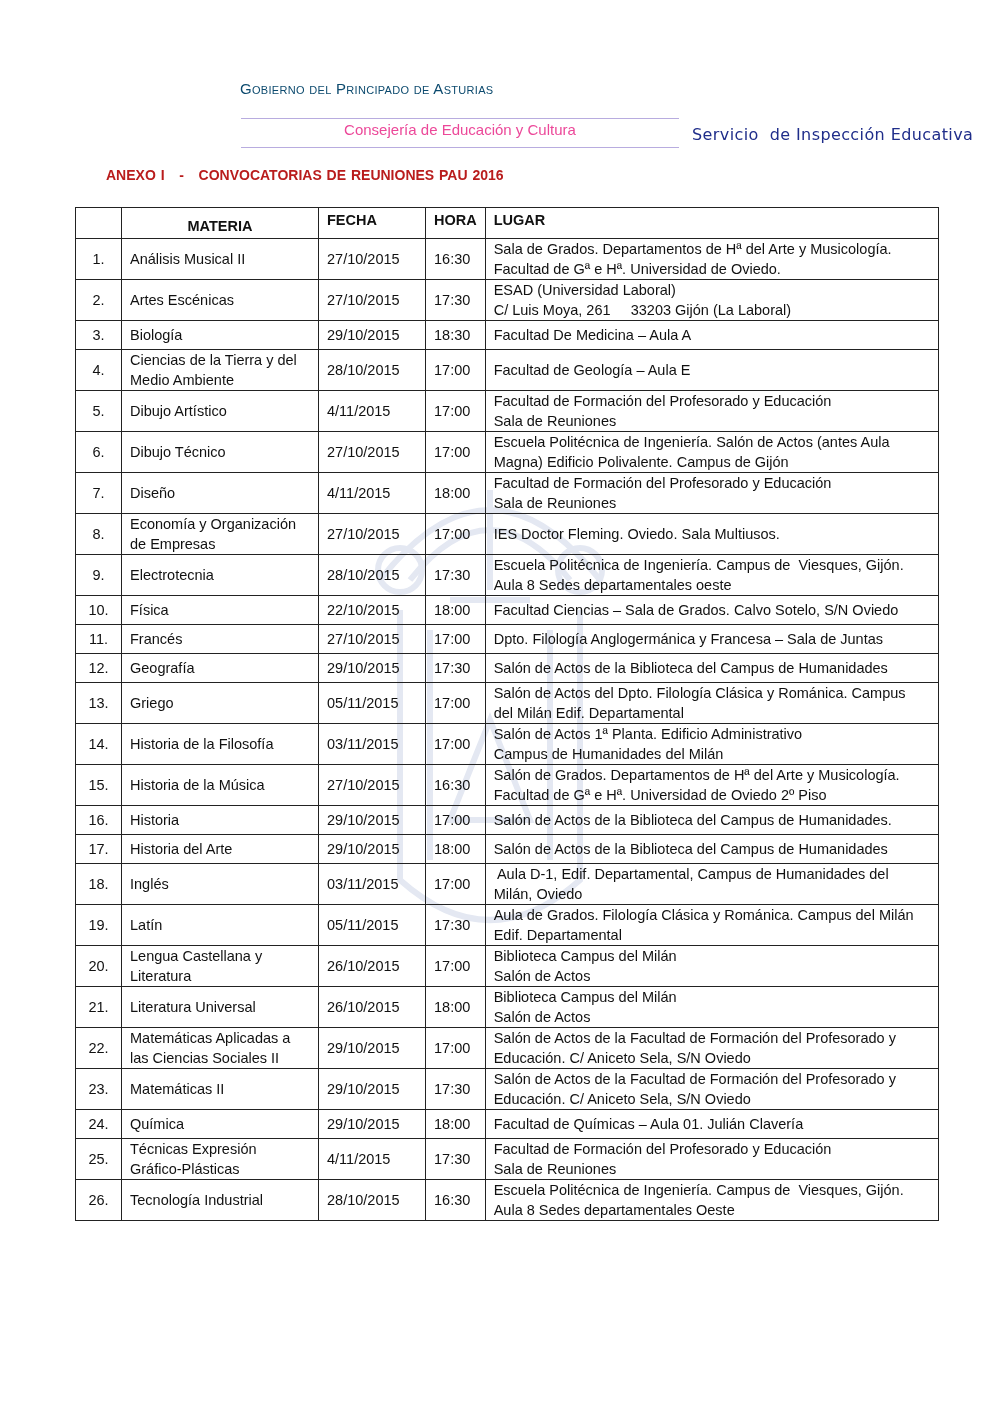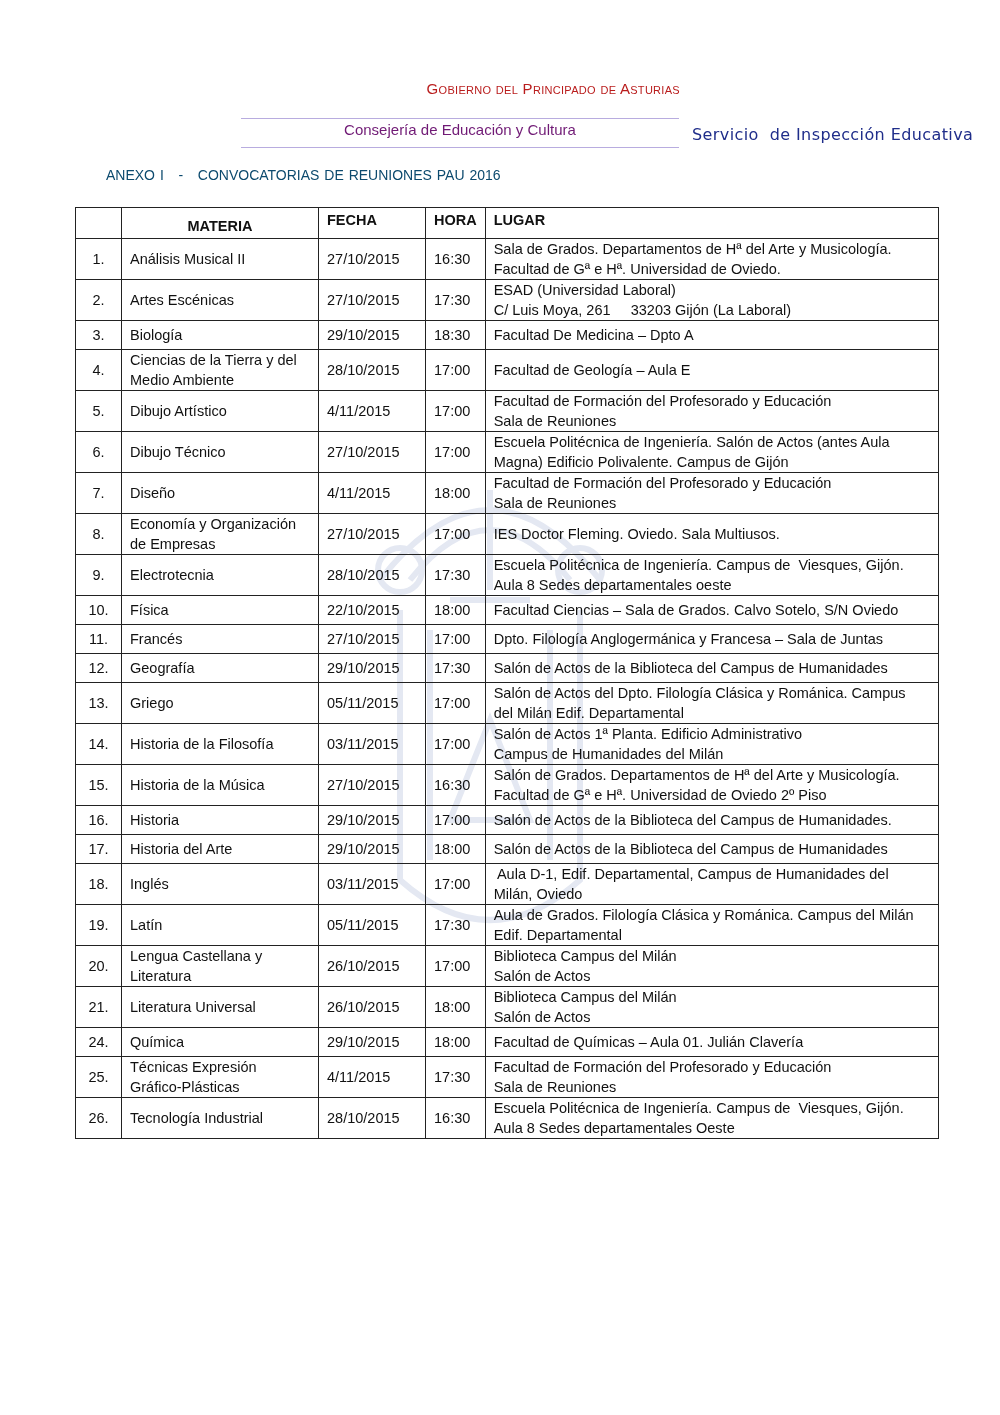--- a/index.html
+++ b/index.html
@@ -1,32 +1,32 @@
 <!DOCTYPE html>
 <html><head>
 <meta charset="utf-8">
 <style>
   html, body { margin: 0; padding: 0; background: #ffffff; }
   body { width: 1000px; height: 1415px; position: relative; overflow: hidden;
          font-family: "Liberation Sans", sans-serif; color: #111; }
 
   .watermark { position: absolute; left: 340px; top: 460px; width: 300px; height: 480px; pointer-events: none; }
 
-  .gov-title { position: absolute; left: 240px; width: 440px; top: 80px; text-align: right;
-               font-family: "Liberation Sans", sans-serif; font-size: 13px; color: #b91c1c; letter-spacing: 0.3px; }
+  .gov-title { position: absolute; left: 240px; width: 440px; top: 80px; text-align: left;
+               font-family: "Liberation Sans", sans-serif; font-size: 13px; color: #0c4a6e; letter-spacing: 0.3px; }
   .rule { position: absolute; left: 241px; width: 438px; height: 1px; background: #b8acdf; }
   .rule.top { top: 118px; }
   .rule.bottom { top: 147px; }
   .consejeria { position: absolute; left: 241px; width: 438px; top: 121px; text-align: center;
-                font-size: 15px; color: #701a75; }
+                font-size: 15px; color: #ec4899; }
   .servicio { position: absolute; left: 692px; top: 125px; font-size: 16px; color: #1f2d8a;
               font-family: "DejaVu Sans", sans-serif; letter-spacing: 0.4px; }
 
   .annex-title { position: absolute; left: 106px; top: 167px; font-family: "Liberation Sans", sans-serif;
-                 font-weight: normal; font-size: 14px; color: #0c4a6e; word-spacing: 1px; }
+                 font-weight: bold; font-size: 14px; color: #b91c1c; word-spacing: 1px; }
 
   table.meetings { position: absolute; left: 75px; top: 207px; width: 864px; border-collapse: collapse;
                    font-family: "Liberation Sans", sans-serif; font-size: 14.5px; color: #111; }
   table.meetings td, table.meetings th { border: 1.3px solid #222; padding: 0 8px; vertical-align: middle;
                                          line-height: 20px; text-align: left; font-weight: normal; }
   table.meetings th { font-weight: bold; font-size: 14.5px; height: 28px; }
   table.meetings th.top { vertical-align: top; padding-top: 2px; }
   table.meetings th.mid { vertical-align: bottom; padding-bottom: 2px; text-align: center; }
   .c-num { width: 29px; text-align: center !important; padding: 0 8px !important; }
   .c-mat { width: 180px; }
@@ -93,21 +93,21 @@
           <span class="lug-line">ESAD (Universidad Laboral)</span>
           <span class="lug-line">C/ Luis Moya, 261     33203 Gijón (La Laboral)</span>
         </td>
       </tr>
       <tr class="r1">
         <td class="c-num">3.</td>
         <td class="c-mat">Biología</td>
         <td class="c-fec">29/10/2015</td>
         <td class="c-hor">18:30</td>
         <td class="c-lug">
-          <span class="lug-line">Facultad De Medicina – Dpto A</span>
+          <span class="lug-line">Facultad De Medicina – Aula A</span>
         </td>
       </tr>
       <tr class="r2">
         <td class="c-num">4.</td>
         <td class="c-mat">Ciencias de la Tierra y del Medio Ambiente</td>
         <td class="c-fec">28/10/2015</td>
         <td class="c-hor">17:00</td>
         <td class="c-lug">
           <span class="lug-line">Facultad de Geología – Aula E</span>
         </td>
@@ -267,20 +267,40 @@
         </td>
       </tr>
       <tr class="r2">
         <td class="c-num">21.</td>
         <td class="c-mat">Literatura Universal</td>
         <td class="c-fec">26/10/2015</td>
         <td class="c-hor">18:00</td>
         <td class="c-lug">
           <span class="lug-line">Biblioteca Campus del Milán</span>
           <span class="lug-line">Salón de Actos</span>
+        </td>
+      </tr>
+      <tr class="r2">
+        <td class="c-num">22.</td>
+        <td class="c-mat">Matemáticas Aplicadas a las Ciencias Sociales II</td>
+        <td class="c-fec">29/10/2015</td>
+        <td class="c-hor">17:00</td>
+        <td class="c-lug">
+          <span class="lug-line">Salón de Actos de la Facultad de Formación del Profesorado y</span>
+          <span class="lug-line">Educación. C/ Aniceto Sela, S/N Oviedo</span>
+        </td>
+      </tr>
+      <tr class="r2">
+        <td class="c-num">23.</td>
+        <td class="c-mat">Matemáticas II</td>
+        <td class="c-fec">29/10/2015</td>
+        <td class="c-hor">17:30</td>
+        <td class="c-lug">
+          <span class="lug-line">Salón de Actos de la Facultad de Formación del Profesorado y</span>
+          <span class="lug-line">Educación. C/ Aniceto Sela, S/N Oviedo</span>
         </td>
       </tr>
       <tr class="r1">
         <td class="c-num">24.</td>
         <td class="c-mat">Química</td>
         <td class="c-fec">29/10/2015</td>
         <td class="c-hor">18:00</td>
         <td class="c-lug">
           <span class="lug-line">Facultad de Químicas – Aula 01. Julián Clavería</span>
         </td>

